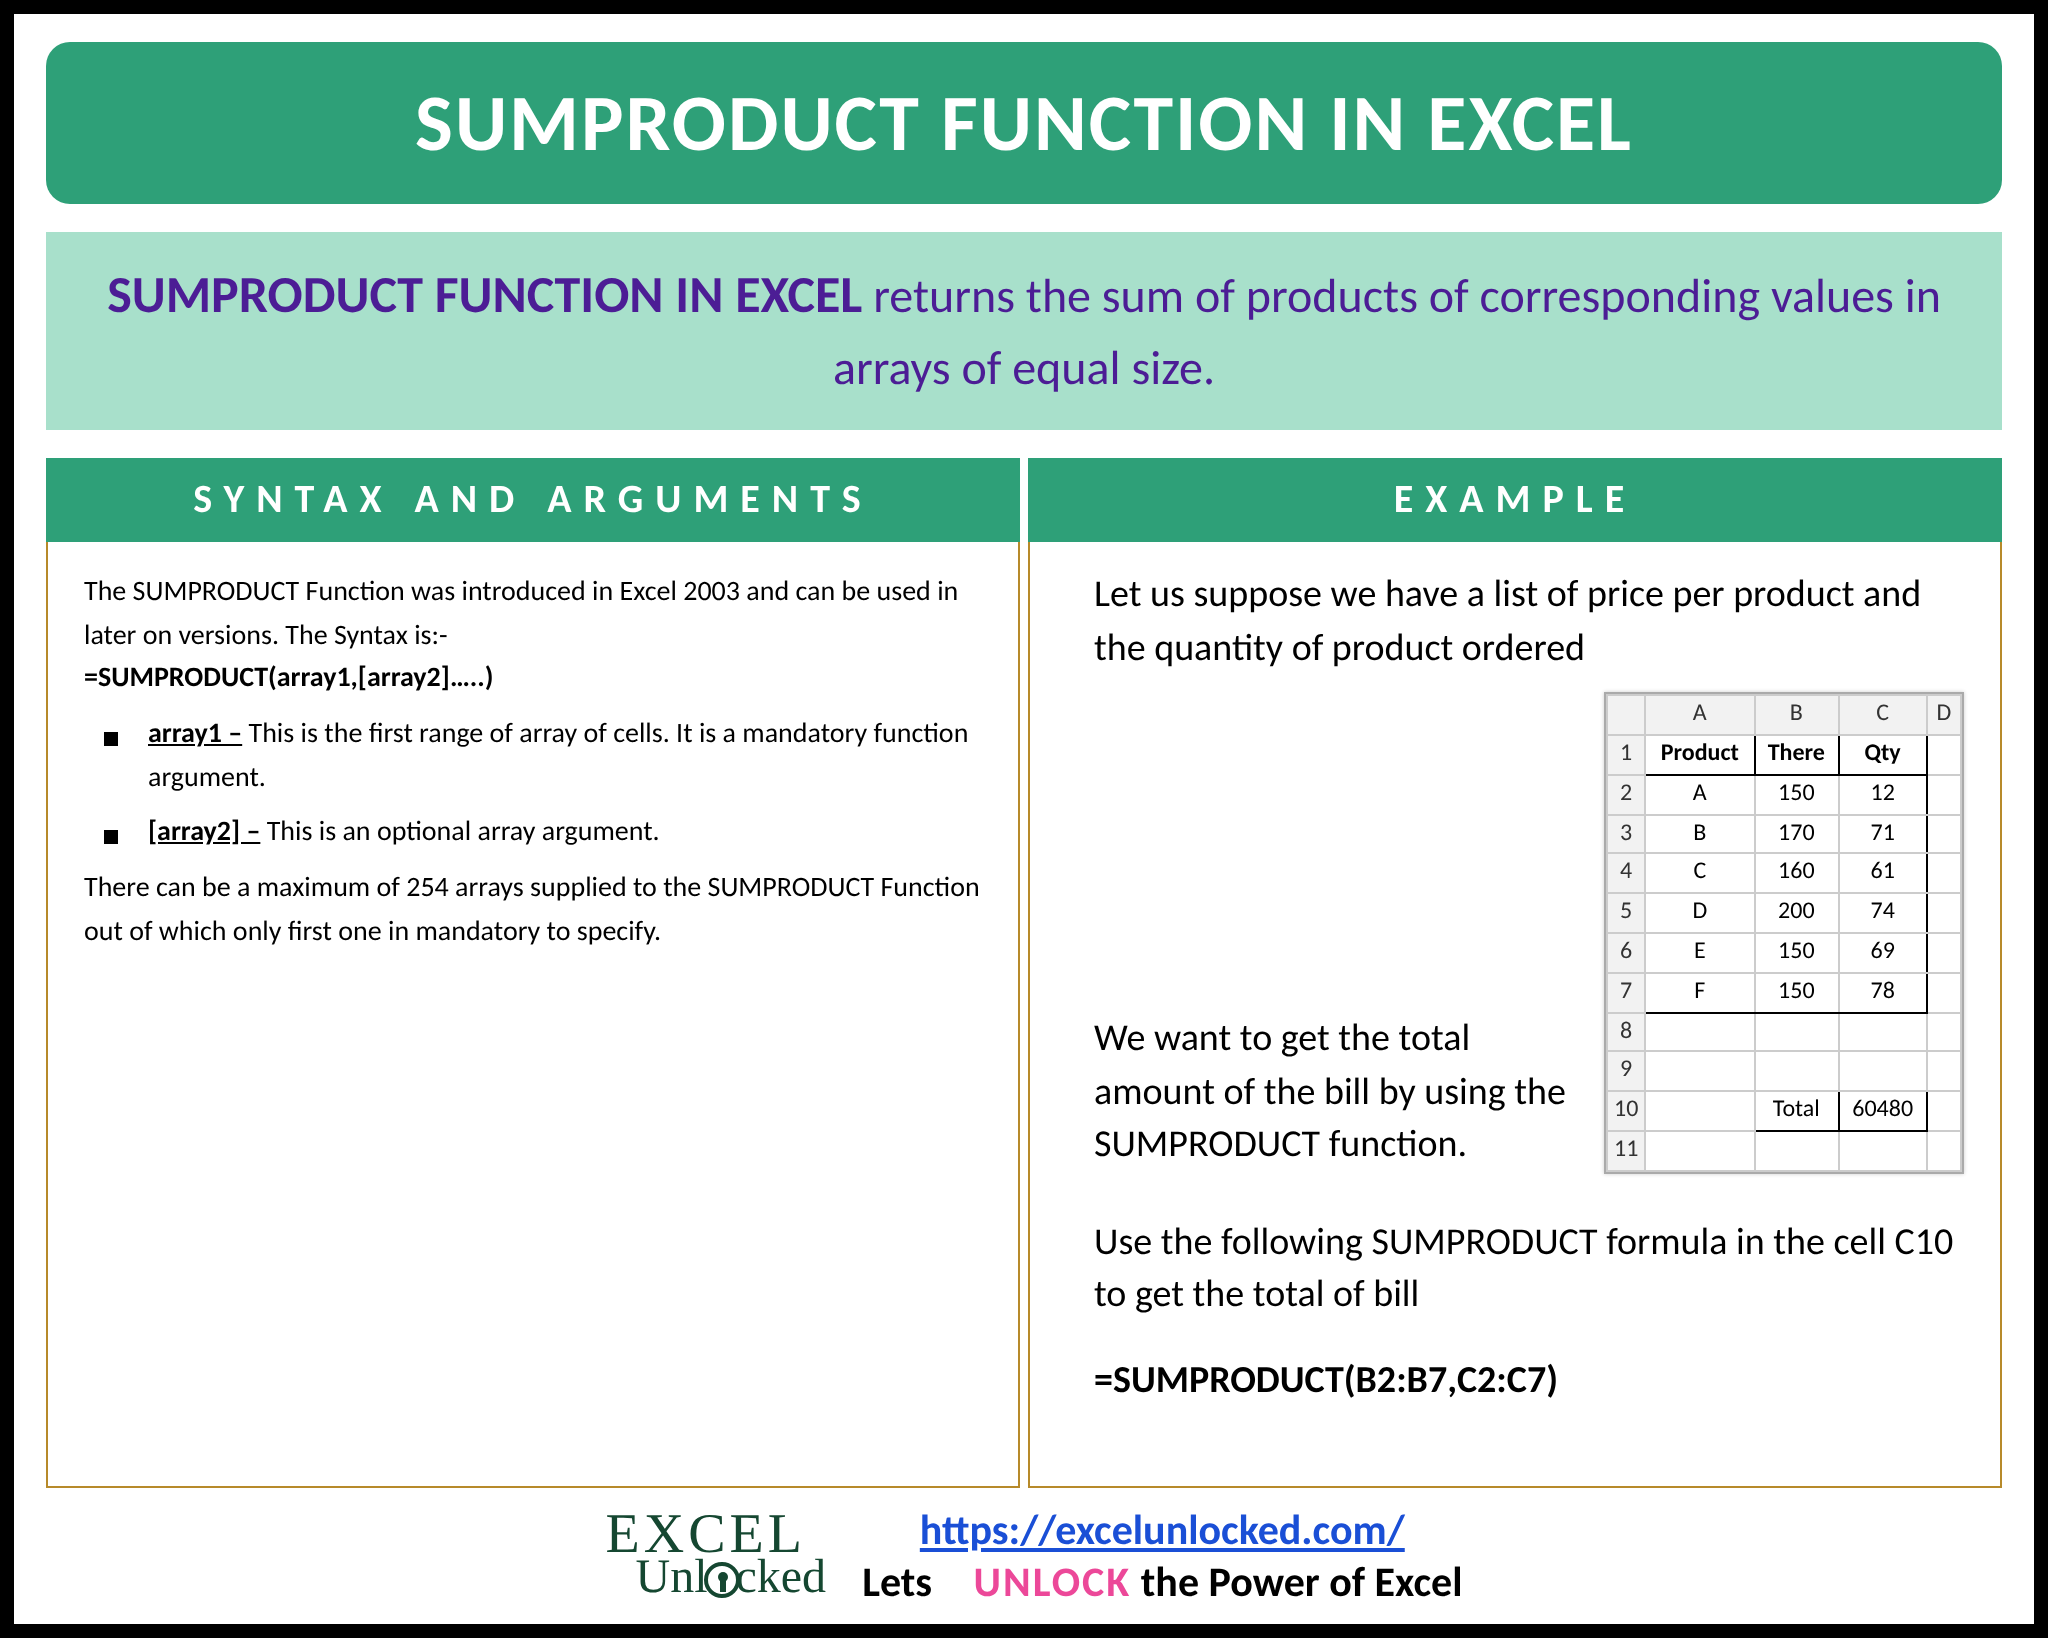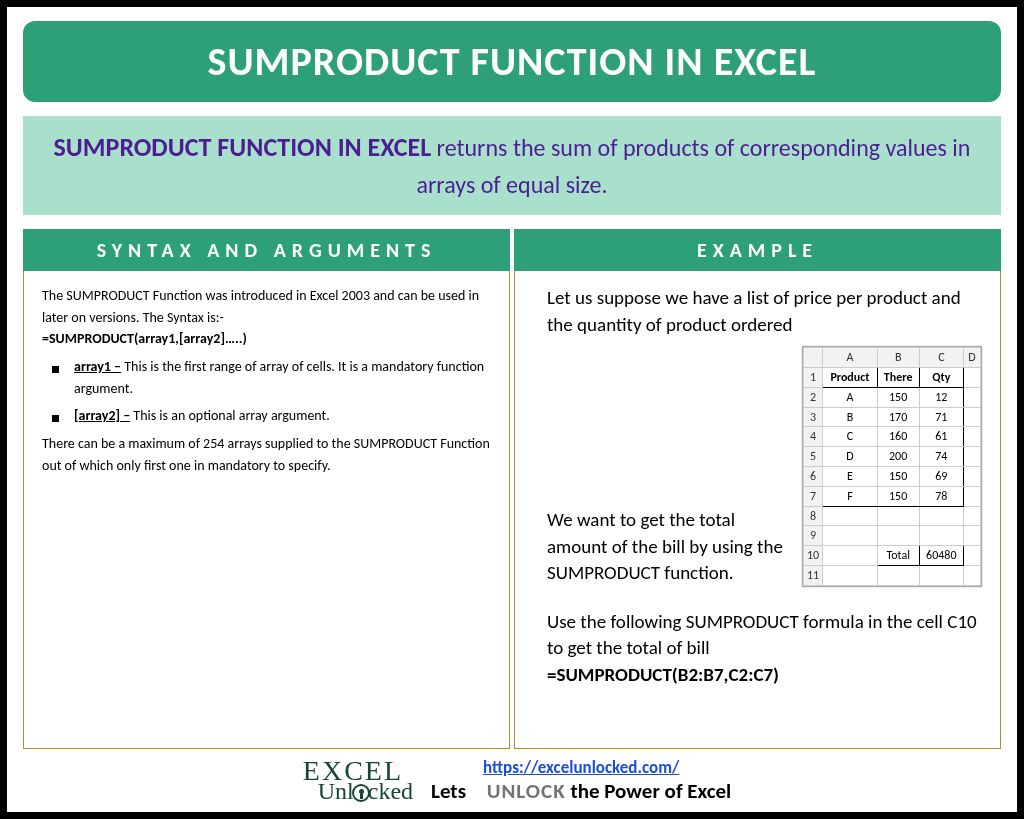--- a/index.html
+++ b/index.html
@@ -87,21 +87,21 @@
     height: 17px;
     font-weight: normal;
   }
   .mini-sheet .col-letter { background: #f2f2f2; font-weight: 500; color:#333;}
   .mini-sheet .row-num { background: #f2f2f2; font-weight: 500; width: 18px; color:#333;}
   .mini-sheet .hdr { font-weight: 700; border: 1.5px solid #000;}
   .mini-sheet .boxed { border: 1.5px solid #000; }
   .mini-sheet .boxed-left { border-left: 1.5px solid #000; }
   .mini-sheet .boxed-right { border-right: 1.5px solid #000; }
   .mini-sheet .boxed-bottom { border-bottom: 1.5px solid #000; }
-  .formula-line { font-weight: 700; margin-top: 0; }
+  .formula-line { font-weight: 700; margin-top: 16px; }
   .footer {
     display: flex;
     align-items: center;
     justify-content: center;
     gap: 18px;
     margin-top: 6px;
     padding-top: 2px;
   }
   .logo {
     display: flex; flex-direction: column; align-items: center;
@@ -116,23 +116,23 @@
   }
   .keyhole::after {
     content:''; position:absolute; left:5px; top:3px; width:5px; height:5px;
     background:#154731; border-radius:50%;
   }
   .keyhole::before {
     content:''; position:absolute; left:6px; top:7px; width:3px; height:6px;
     background:#154731;
   }
   .footer-text { text-align: center; }
-  .footer-text a { color: #1a4fd6; font-weight: 700; text-decoration: underline; font-size: 17px;}
+  .footer-text a { color: #1a4fd6; font-weight: 700; text-decoration: underline; font-size: 21px;}
   .footer-text .tag { font-weight: 700; font-size: 21px; color:#000;}
-  .footer-text .unlock { color: #737373; letter-spacing: 1px; margin-left: 16px;}
+  .footer-text .unlock { color: #ec4899; letter-spacing: 1px; margin-left: 16px;}
 </style>
 </head>
 <body>
 
 <div class="title-banner">
   <span>SUMPRODUCT FUNCTION IN EXCEL</span>
 </div>
 
 <div class="description-banner">
   <span class="strong">SUMPRODUCT FUNCTION IN EXCEL</span><span> returns the sum of products of corresponding values in arrays of equal size.</span>

